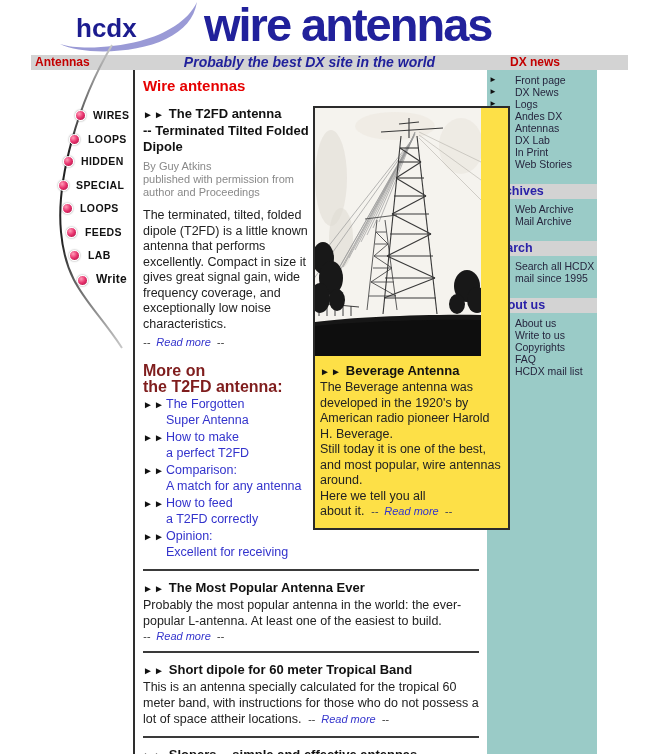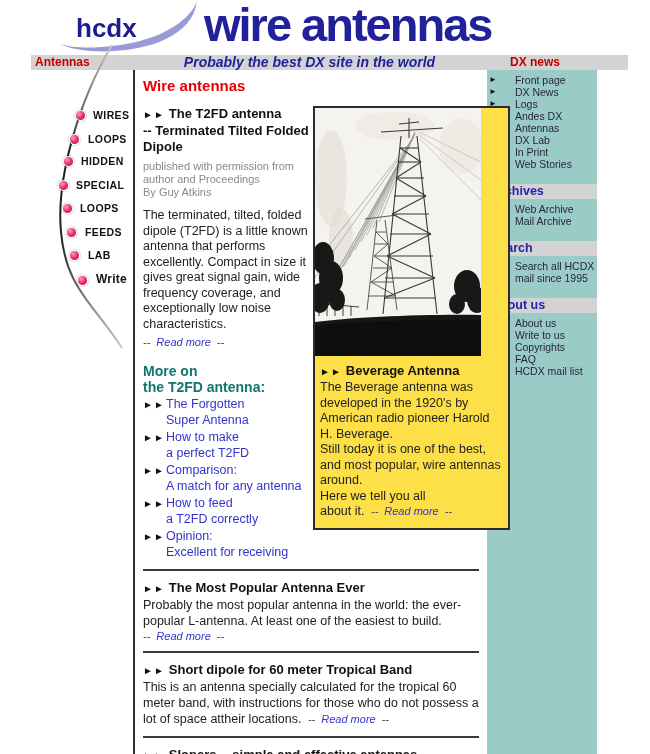--- a/index.html
+++ b/index.html
@@ -50,21 +50,21 @@
   .page-heading{color:#e60000;font-size:15px;font-weight:bold;margin:7px 0 0 0;}
   .row{display:flex;margin-top:12px;align-items:center;}
   .leftcol{width:166px;flex:none;}
   .art-title{font-size:13px;font-weight:bold;line-height:16px;color:#111;}
   .sec-arrows{color:#111;font-size:10px;letter-spacing:1px;margin-right:4px;}
   .byline{font-size:11px;color:#898989;line-height:13px;margin-top:5px;}
   .para{font-size:12.5px;line-height:15.5px;color:#222;margin-top:9px;}
   .rm{font-size:11px;font-style:italic;white-space:nowrap;}
   .rm .rm-d{color:#555;}
   .rm .rm-l{color:#3333cc;margin:0 6px;}
-  .moreon-h{font-size:14px;font-weight:bold;color:#0f766e;margin-top:13px;line-height:16px;white-space:pre-line;}
+  .moreon-h{font-size:16px;font-weight:bold;color:#7f1d1d;margin-top:13px;line-height:16px;white-space:pre-line;}
   .mo-item{position:relative;padding-left:23px;font-size:12.5px;line-height:16px;margin-top:1px;}
   .mo-arrows{position:absolute;left:0;top:1px;color:#111;font-size:10px;letter-spacing:1px;}
   .mo-link{color:#3333cc;white-space:pre-line;}
 
   .photobox{flex:none;width:197px;margin-left:4px;border:2px solid #2b2b2b;background:#fde047;
             box-sizing:border-box;align-self:flex-start;}
   .photobox svg{display:block;}
   .bev-pad{padding:2px 5px 8px 5px;}
   .bev-title{font-size:13px;font-weight:bold;color:#111;margin:5px 0 2px 0;}
   .bev-body{font-size:12.5px;line-height:15.5px;color:#222;}
@@ -211,22 +211,22 @@
   <div class="main">
     <div class="page-heading">Wire antennas</div>
 
     <div class="row">
       <div class="leftcol">
         <div class="art-title">
           <span class="sec-arrows">►►</span><span>The T2FD antenna</span>
           <div>-- Terminated Tilted Folded Dipole</div>
         </div>
         <div class="byline">
+          <div>By Guy Atkins</div>
           <div>published with permission from author and Proceedings</div>
-          <div>By Guy Atkins</div>
         </div>
         <div class="para">The terminated, tilted, folded dipole (T2FD) is a little known antenna that performs excellently. Compact in size it gives great signal gain, wide frequency coverage, and exceptionally low noise characteristics.</div>
         <span class="rm"><span class="rm-d">--</span><span class="rm-l">Read more</span><span class="rm-d">--</span></span>
 
         <div class="moreon-h">More on
 the T2FD antenna:</div>
         <div class="mo-item">
           <span class="mo-arrows">►►</span>
           <span class="mo-link">The Forgotten
 Super Antenna</span></div>

